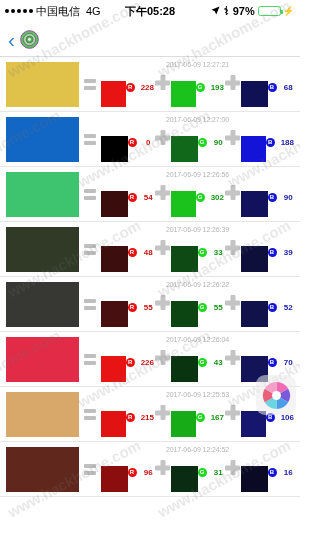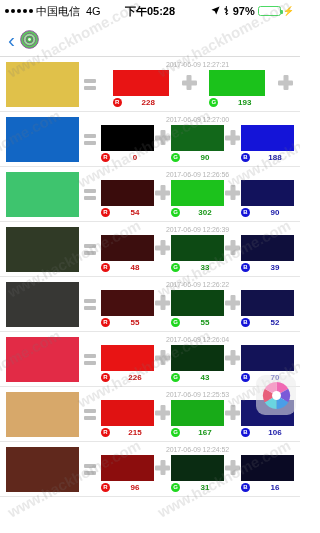--- a/index.html
+++ b/index.html
@@ -67,21 +67,21 @@
   .eq {
     width: 18px; flex: 0 0 18px; display: flex; flex-direction: column;
     align-items: center; justify-content: center; gap: 3px; margin: 0 2px;
   }
   .eq i { display: block; width: 12px; height: 4px; background: #bfbfbf; border-radius: 1px; }
   .channels { flex: 1; display: flex; align-items: flex-end; position: relative; height: 45px; }
   .ts {
     position: absolute; top: -1px; left: 0; right: 0; text-align: center;
     font-size: 7px; color: #b5b5b5; letter-spacing: -0.1px;
   }
-  .chan { flex: 1; display: flex; flex-direction: column; align-items: center; }
+  .chan { flex: 1; display: flex; align-items: flex-start; }
   .chan-sw { width: 100%; max-width: 56px; height: 26px; }
   .chan-bot { display: flex; align-items: center; gap: 6px; margin-top: 2px; width: 100%; max-width: 56px; }
   .dot {
     width: 9px; height: 9px; border-radius: 50%; flex: 0 0 9px;
     display: flex; align-items: center; justify-content: center;
     font-size: 6px; color: #fff; font-weight: bold; line-height: 1;
   }
   .dot-r { background: #e81010; }
   .dot-g { background: #1fd71f; }
   .dot-b { background: #1414d8; }
@@ -188,20 +188,27 @@
 
     <div class="chan">
       <div class="chan-sw" style="background:#1bc21b"></div>
       <div class="chan-bot">
         <span class="dot dot-g">G</span>
         <span class="val val-g">193</span>
       </div>
     </div>
       <div class="plus"></div>
 
+    <div class="chan">
+      <div class="chan-sw" style="background:#101055"></div>
+      <div class="chan-bot">
+        <span class="dot dot-b">B</span>
+        <span class="val val-b">68</span>
+      </div>
+    </div>
     </div>
       </div>
       <div class="row">
     <div class="result-sw" style="background:#1266c4"></div>
     <div class="eq">
           <i></i>
           <i></i>
         </div>
     <div class="channels">
       <div class="ts">2017-06-09 12:27:00</div>

